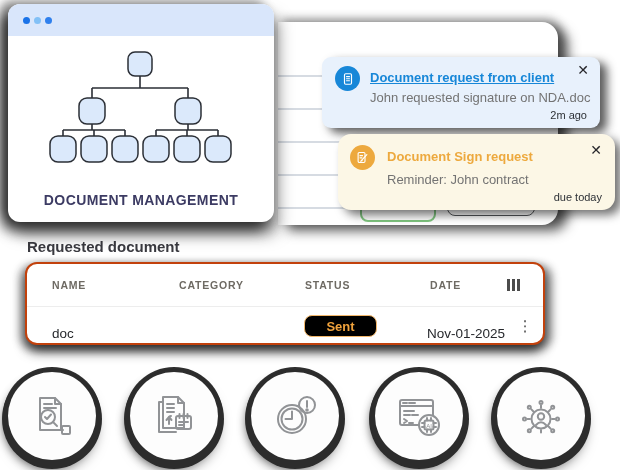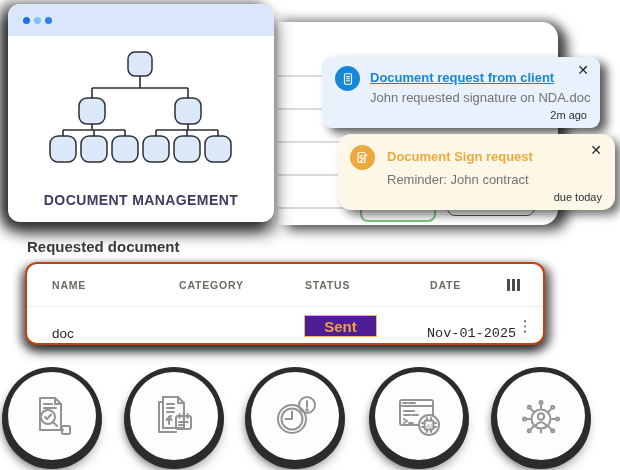--- a/index.html
+++ b/index.html
@@ -65,26 +65,26 @@
   .table-card {
     position:absolute; left:25px; top:262px; width:520px; height:83px;
     background:#fff; border:2px solid #c2410c; border-radius:12px; z-index:2;
     box-shadow:0 7px 11px rgba(26,26,26,0.75), 7px 3px 9px rgba(26,26,26,0.45), -5px 3px 8px rgba(26,26,26,0.4);
   }
   .t-head { position:absolute; top:0; height:42px; display:flex; align-items:center;
             font-size:10.5px; font-weight:700; letter-spacing:0.8px; color:#6e6a63; }
   .th-name { left:25px; } .th-category { left:152px; } .th-status { left:278px; } .th-date { left:403px; }
   .t-divider { position:absolute; left:0; top:42px; width:100%; height:1px; background:#ededed; }
   .t-cell { position:absolute; top:42px; height:40px; display:flex; align-items:center; font-size:13.5px; color:#26282c;margin-top:7px; }
-  .td-name { left:25px; } .td-category { left:150px; } .td-date { left:400px;font-family:Liberation Mono, monospace; }
+  .td-name { left:25px; } .td-category { left:150px; } .td-date { left:400px; }
   .status-badge {
     position:absolute; left:277px; top:51px; width:73px; height:22px;
-    border:1.5px solid #f3b76a; background:#4c1d95; border-radius:0;
+    border:1.5px solid #f3b76a; background:#000000; border-radius:8px;
     display:flex; align-items:center; justify-content:center;
-    font-size:15px; font-weight:700; color:#f0a23c;
+    font-size:13px; font-weight:700; color:#f0a23c;
   }
   .columns-icon { position:absolute; left:480px; top:15px; display:flex; gap:2.5px; cursor:pointer; }
   .columns-icon span { width:2.5px; height:12px; background:#4c4c4c; display:block; }
   .kebab-icon { position:absolute; left:483px; top:42px; width:30px; height:40px; display:flex;
                 align-items:center; justify-content:center; font-size:15px; color:#4c4c4c; cursor:pointer; }
 
   
   .feature-circle {
     position:absolute; top:372px; width:88px; height:88px; border-radius:50%; background:#fdfdfd;
     display:flex; align-items:center; justify-content:center; z-index:2;

